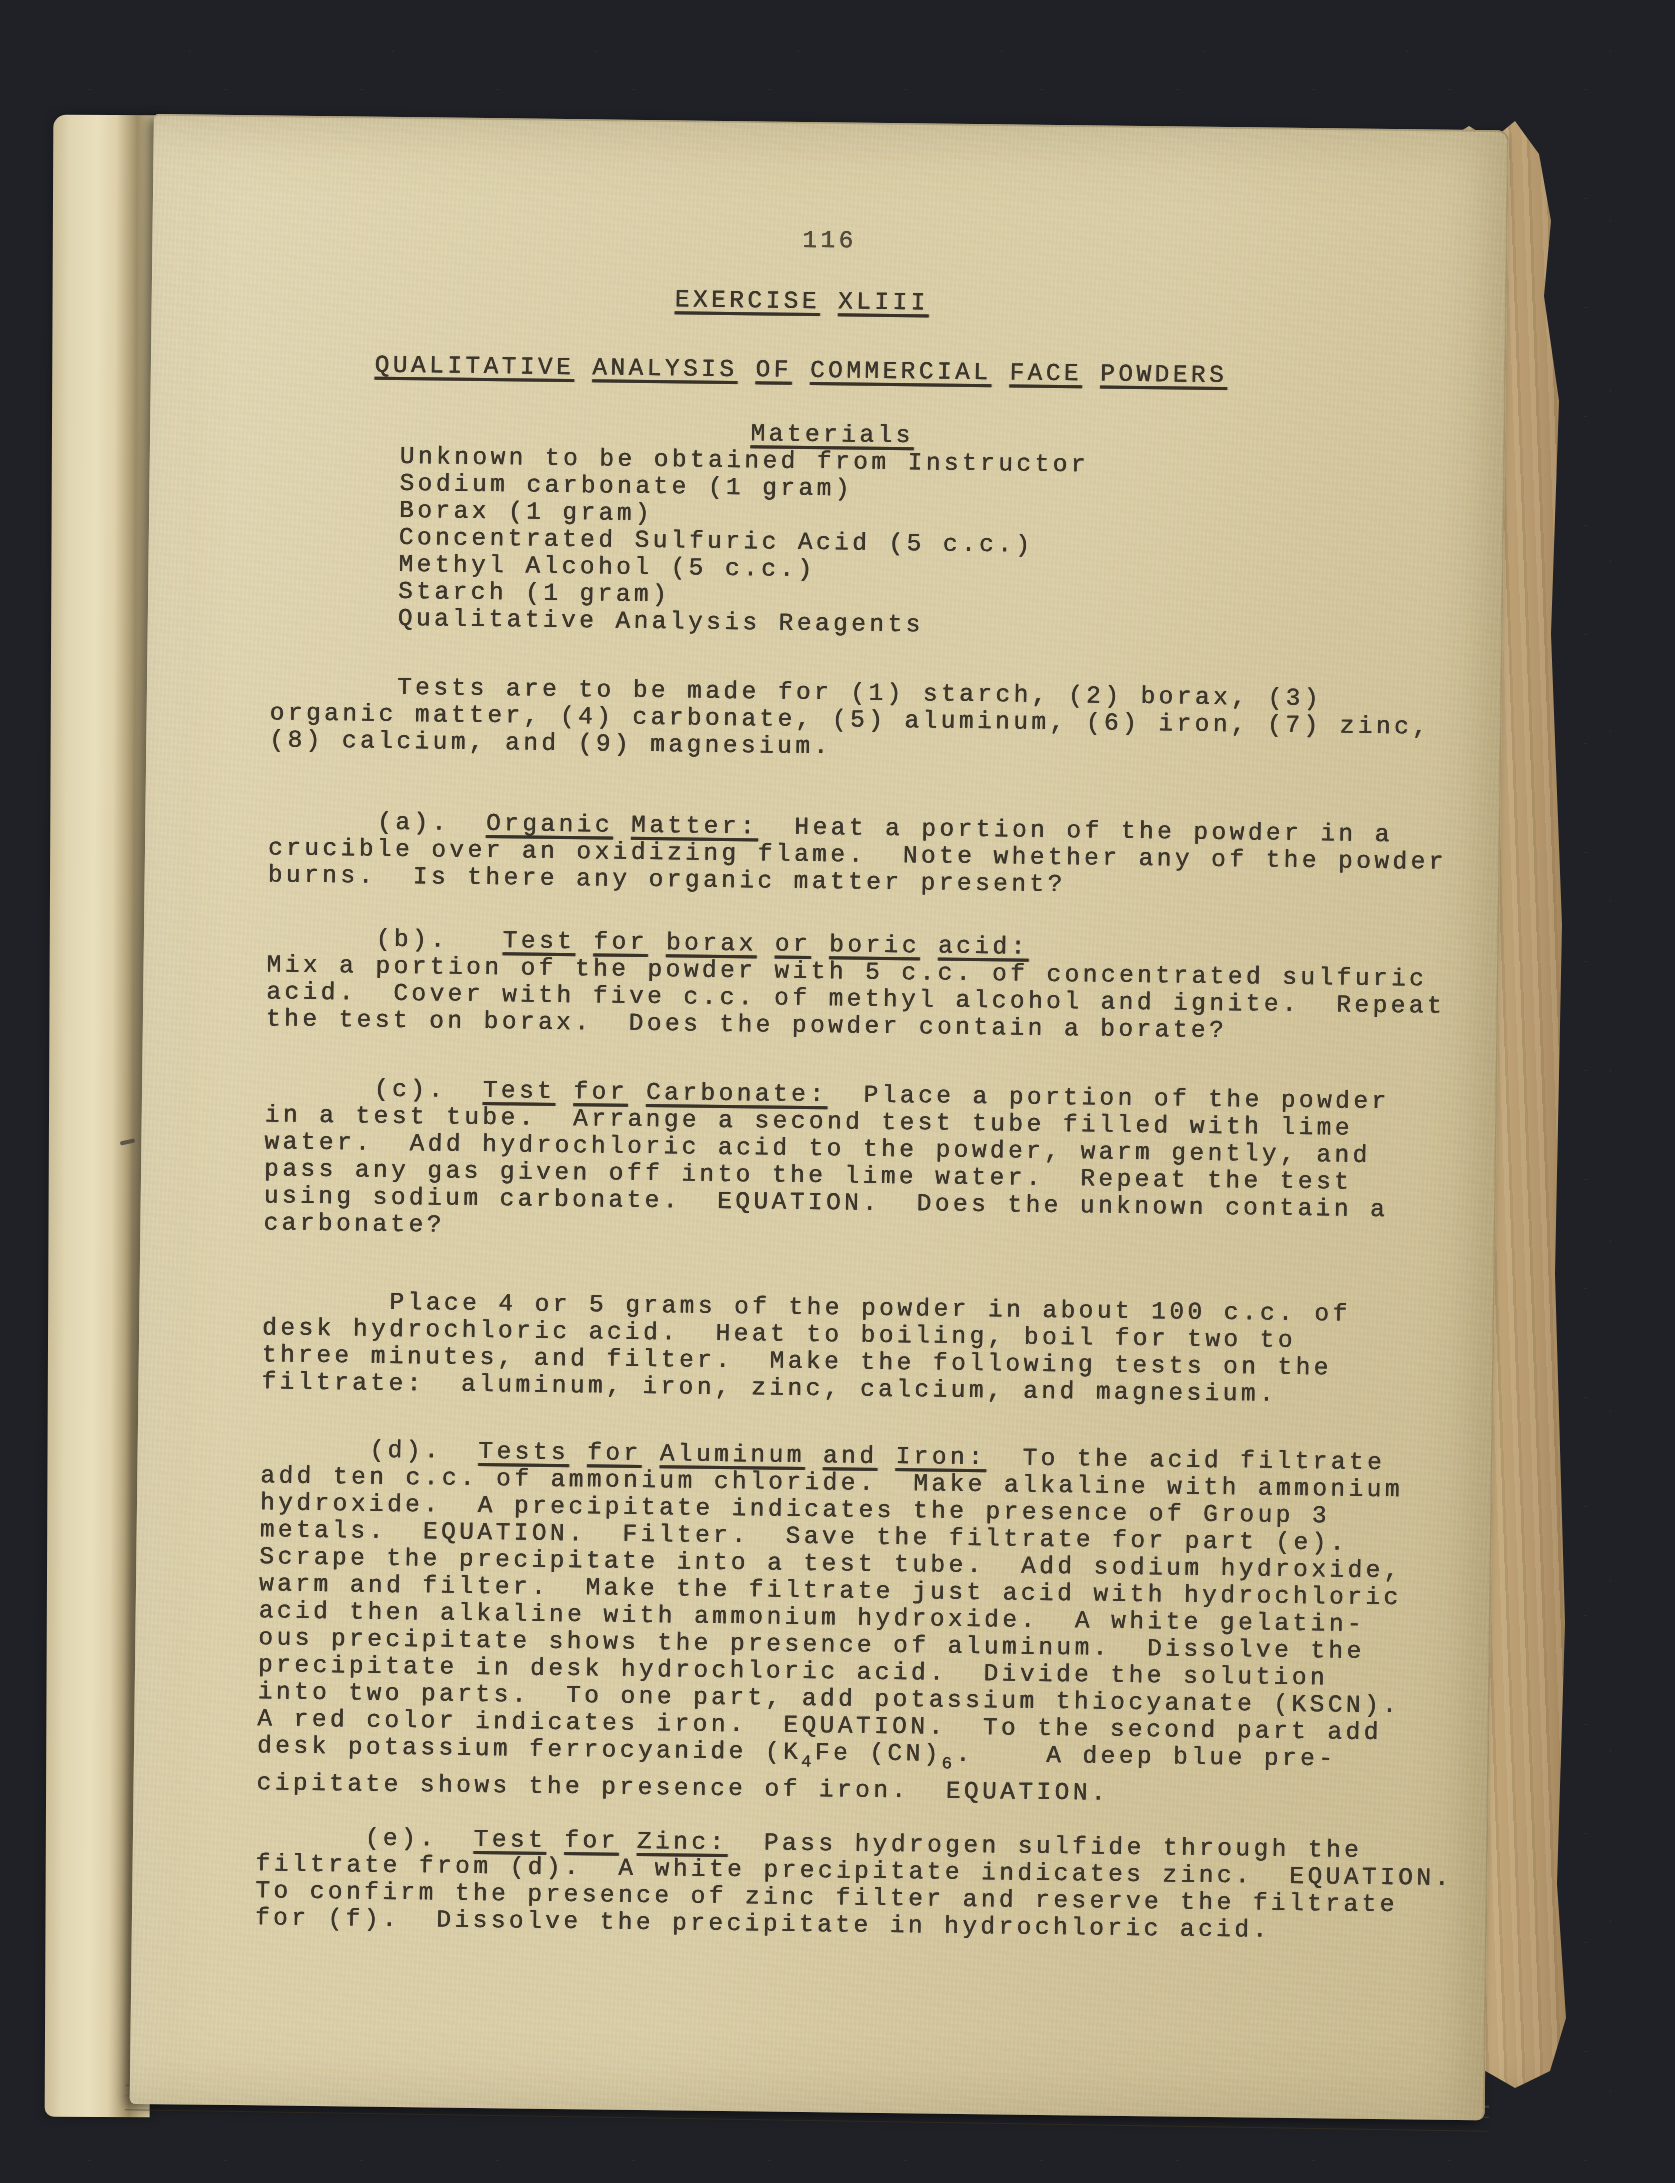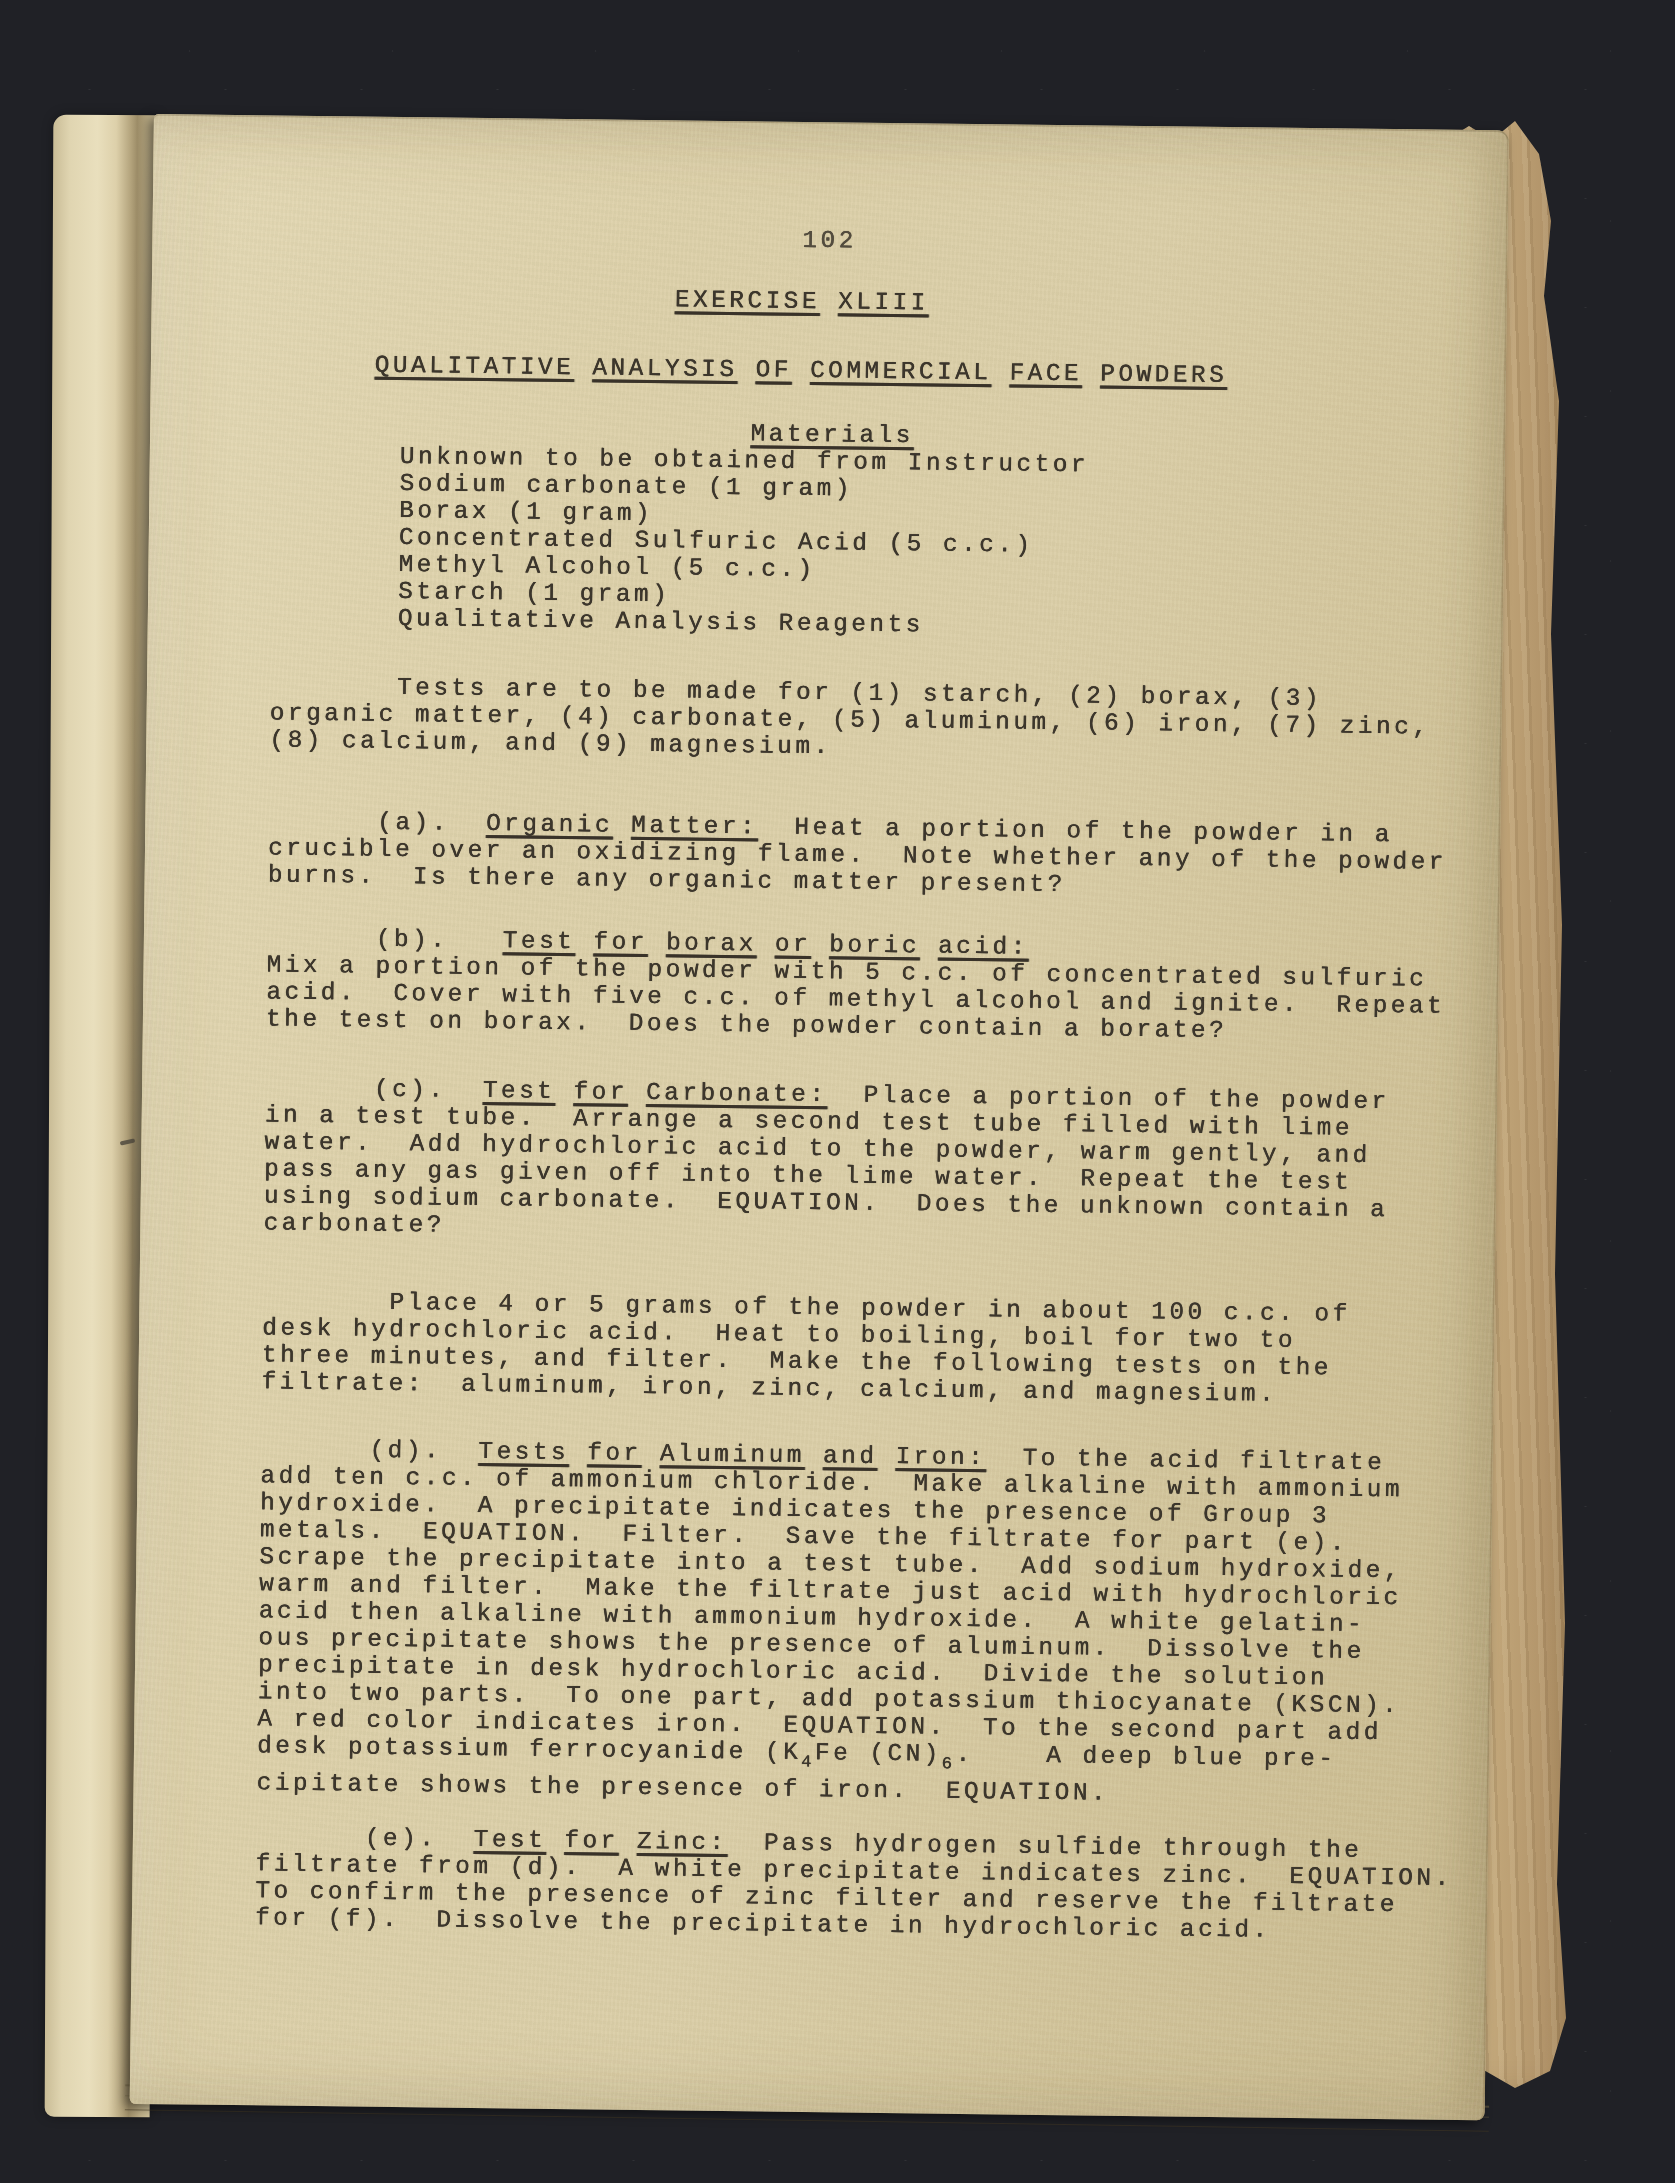--- a/index.html
+++ b/index.html
@@ -147,21 +147,21 @@
 <div class="stack-right" data-name="right-worn-page-stack">
   <div class="stack-right-texture" data-name="worn-edge-texture"></div>
 </div>
 
 <div class="under-bottom" data-name="bottom-pages-edge"></div>
 
 <div class="page-main" data-name="scanned-page">
   <div class="page-grain" data-name="paper-grain-texture"></div>
   <div class="text-block" data-name="text-block">
       <div class="block" data-name="page-number">
-        <div class="line" data-name="text-line"><span data-name="text-run">102</span></div>
+        <div class="line" data-name="text-line"><span data-name="text-run">116</span></div>
       </div>
       <div class="block" data-name="exercise-title">
         <div class="line" data-name="text-line"><span class="u" data-name="underlined-word">EXERCISE</span><span data-name="text-run"> </span><span class="u" data-name="underlined-word">XLIII</span></div>
       </div>
       <div class="block" data-name="main-title">
         <div class="line" data-name="text-line"><span class="u" data-name="underlined-word">QUALITATIVE</span><span data-name="text-run"> </span><span class="u" data-name="underlined-word">ANALYSIS</span><span data-name="text-run"> </span><span class="u" data-name="underlined-word">OF</span><span data-name="text-run"> </span><span class="u" data-name="underlined-word">COMMERCIAL</span><span data-name="text-run"> </span><span class="u" data-name="underlined-word">FACE</span><span data-name="text-run"> </span><span class="u" data-name="underlined-word">POWDERS</span></div>
       </div>
       <div class="block" data-name="materials">
         <div class="line" data-name="text-line"><span class="u" data-name="underlined-word">Materials</span></div>
         <div class="line" data-name="text-line"><span data-name="text-run">       Unknown to be obtained from Instructor</span></div>

